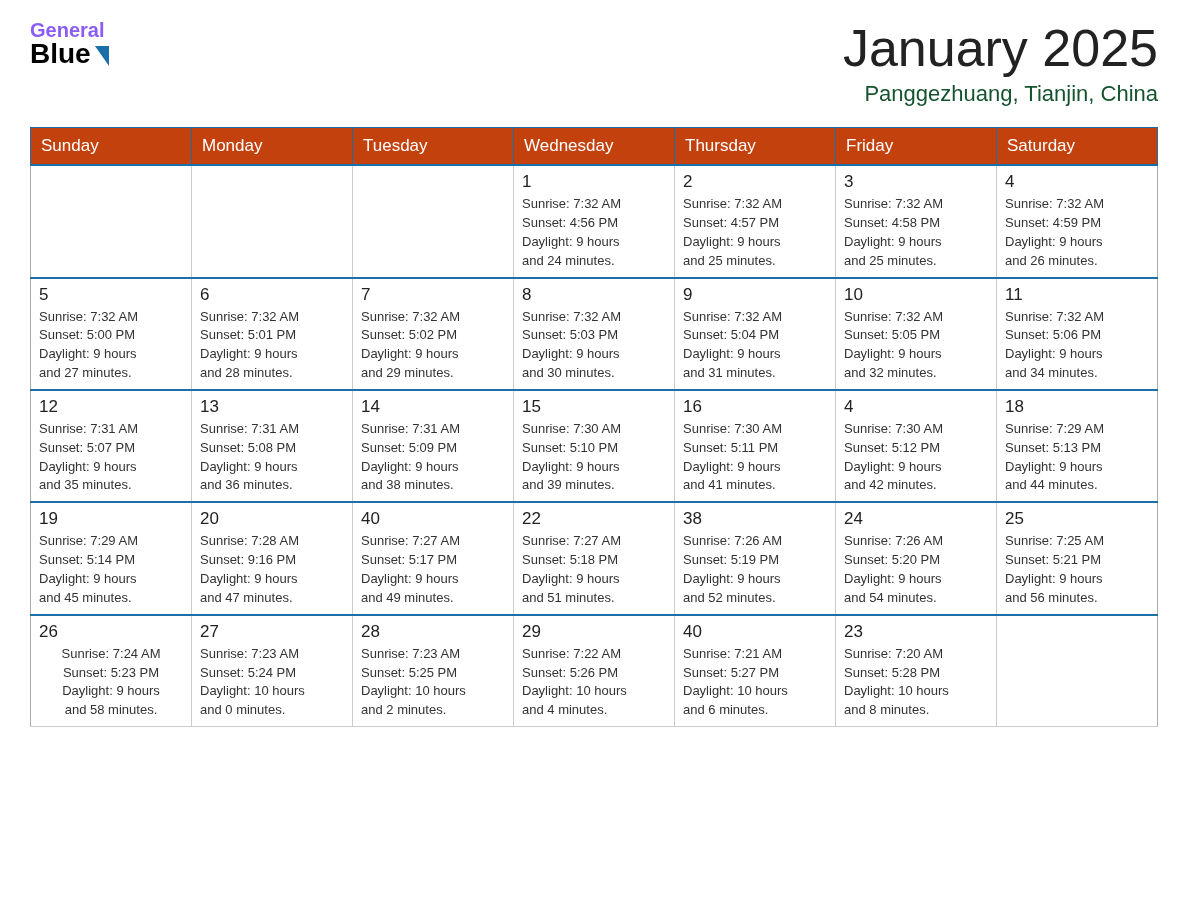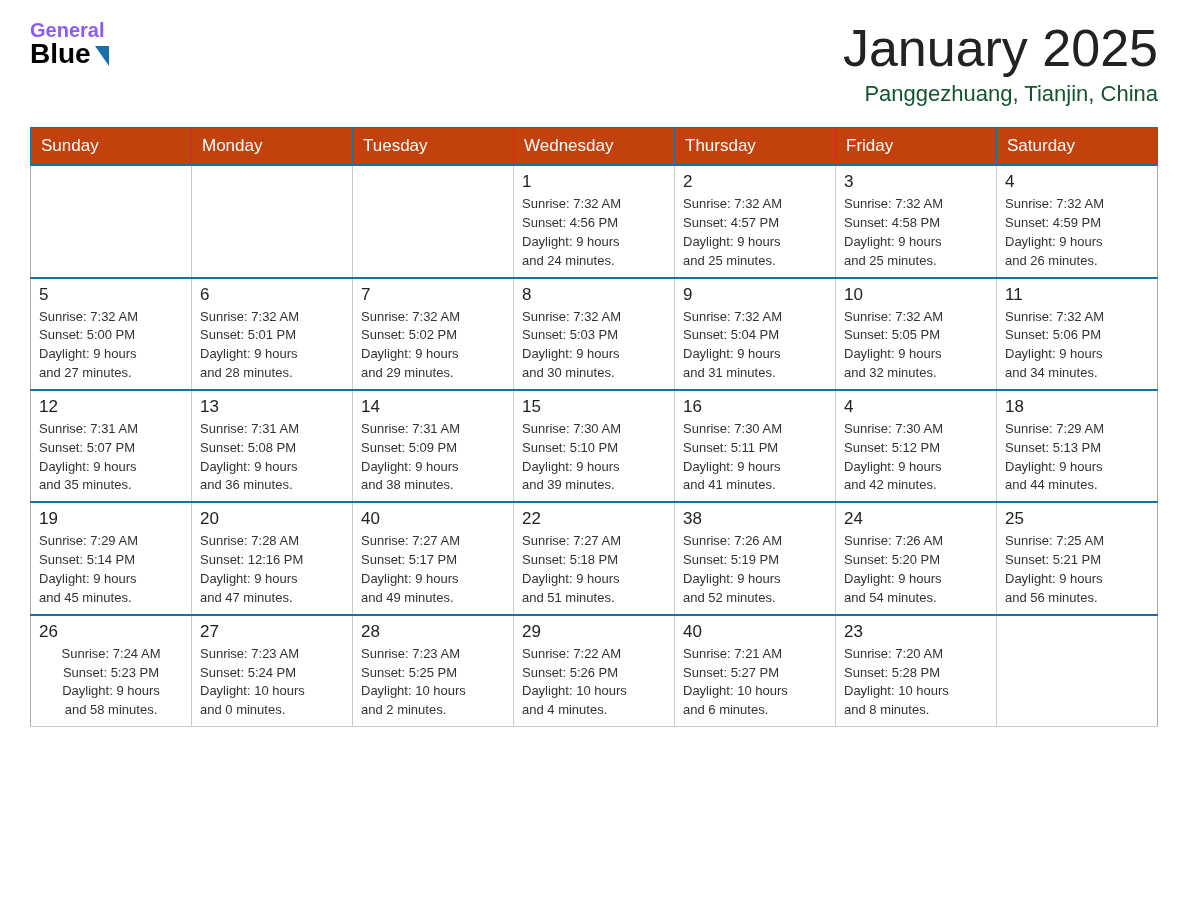--- a/index.html
+++ b/index.html
@@ -281,21 +281,21 @@
         <td>
           <span class="day-number">19</span>
           <div class="day-info" style="white-space: pre-line;">Sunrise: 7:29 AM
 Sunset: 5:14 PM
 Daylight: 9 hours
 and 45 minutes.</div>
         </td>
         <td>
           <span class="day-number">20</span>
           <div class="day-info" style="white-space: pre-line;">Sunrise: 7:28 AM
-Sunset: 12:16 PM
+Sunset: 9:16 PM
 Daylight: 9 hours
 and 47 minutes.</div>
         </td>
         <td>
           <span class="day-number">40</span>
           <div class="day-info" style="white-space: pre-line;">Sunrise: 7:27 AM
 Sunset: 5:17 PM
 Daylight: 9 hours
 and 49 minutes.</div>
         </td>

